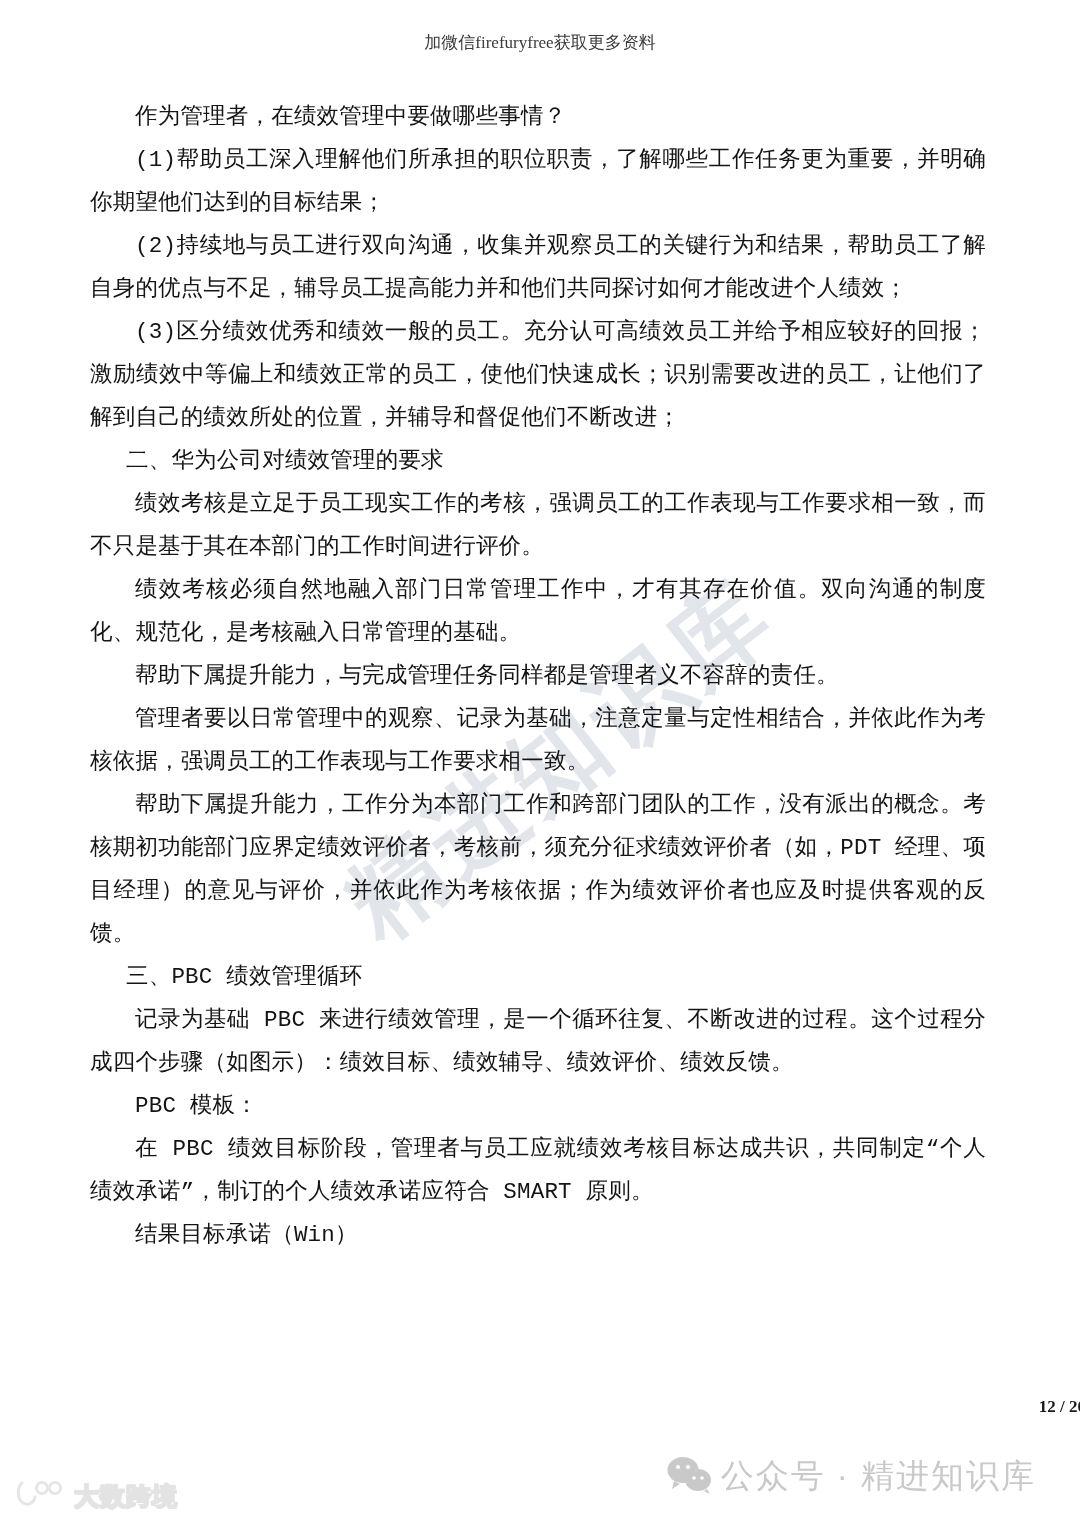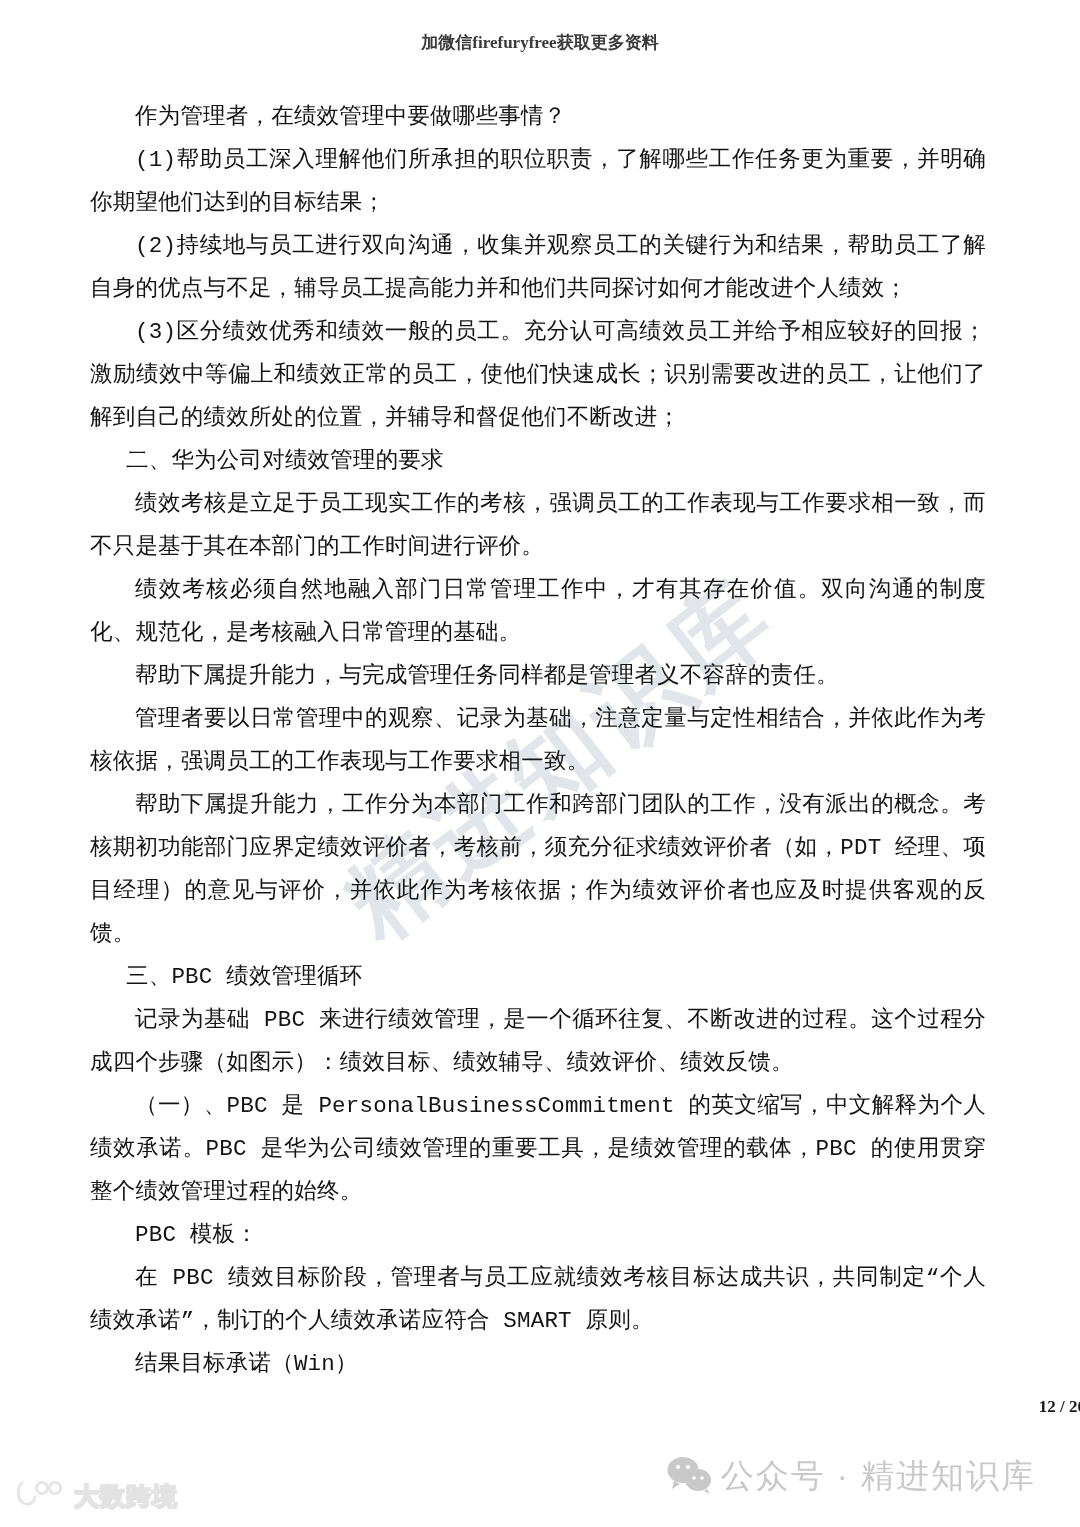--- a/index.html
+++ b/index.html
@@ -45,21 +45,21 @@
   }
 
   
   .doc-header {
     position: absolute;
     top: 31px;
     left: 0;
     width: 1080px;
     text-align: center;
     font-size: 17px;
-    font-weight: 700;
+    font-weight: 400;
     color: #3a3a3a;
     letter-spacing: 0px;
     z-index: 2;
   }
 
   
   .content {
     position: absolute;
     left: 90px;
     top: 96px;
@@ -159,21 +159,20 @@
     <p class="para indent2">(2)持续地与员工进行双向沟通，收集并观察员工的关键行为和结果，帮助员工了解自身的优点与不足，辅导员工提高能力并和他们共同探讨如何才能改进个人绩效；</p>
     <p class="para indent2">(3)区分绩效优秀和绩效一般的员工。充分认可高绩效员工并给予相应较好的回报；激励绩效中等偏上和绩效正常的员工，使他们快速成长；识别需要改进的员工，让他们了解到自己的绩效所处的位置，并辅导和督促他们不断改进；</p>
     <p class="para heading">二、华为公司对绩效管理的要求</p>
     <p class="para indent2">绩效考核是立足于员工现实工作的考核，强调员工的工作表现与工作要求相一致，而不只是基于其在本部门的工作时间进行评价。</p>
     <p class="para indent2">绩效考核必须自然地融入部门日常管理工作中，才有其存在价值。双向沟通的制度化、规范化，是考核融入日常管理的基础。</p>
     <p class="para indent2">帮助下属提升能力，与完成管理任务同样都是管理者义不容辞的责任。</p>
     <p class="para indent2">管理者要以日常管理中的观察、记录为基础，注意定量与定性相结合，并依此作为考核依据，强调员工的工作表现与工作要求相一致。</p>
     <p class="para indent2">帮助下属提升能力，工作分为本部门工作和跨部门团队的工作，没有派出的概念。考核期初功能部门应界定绩效评价者，考核前，须充分征求绩效评价者（如，PDT 经理、项目经理）的意见与评价，并依此作为考核依据；作为绩效评价者也应及时提供客观的反馈。</p>
     <p class="para heading">三、PBC 绩效管理循环</p>
     <p class="para indent2">记录为基础 PBC 来进行绩效管理，是一个循环往复、不断改进的过程。这个过程分成四个步骤（如图示）：绩效目标、绩效辅导、绩效评价、绩效反馈。</p>
-    <p class="para indent2">（一）、PBC 是 PersonalBusinessCommitment 的英文缩写，中文解释为个人绩效承诺。PBC 是华为公司绩效管理的重要工具，是绩效管理的载体，PBC 的使用贯穿整个绩效管理过程的始终。</p>
     <p class="para indent2">PBC 模板：</p>
     <p class="para indent2">在 PBC 绩效目标阶段，管理者与员工应就绩效考核目标达成共识，共同制定“个人绩效承诺”，制订的个人绩效承诺应符合 SMART 原则。</p>
     <p class="para indent2">结果目标承诺（Win）</p>
   </div>
 
   <div class="page-number">12 / 20</div>
 
   <div class="brand-wechat">
     <span class="wechat-icon">
       <svg width="46" height="38" viewBox="0 0 46 38" aria-hidden="true">

